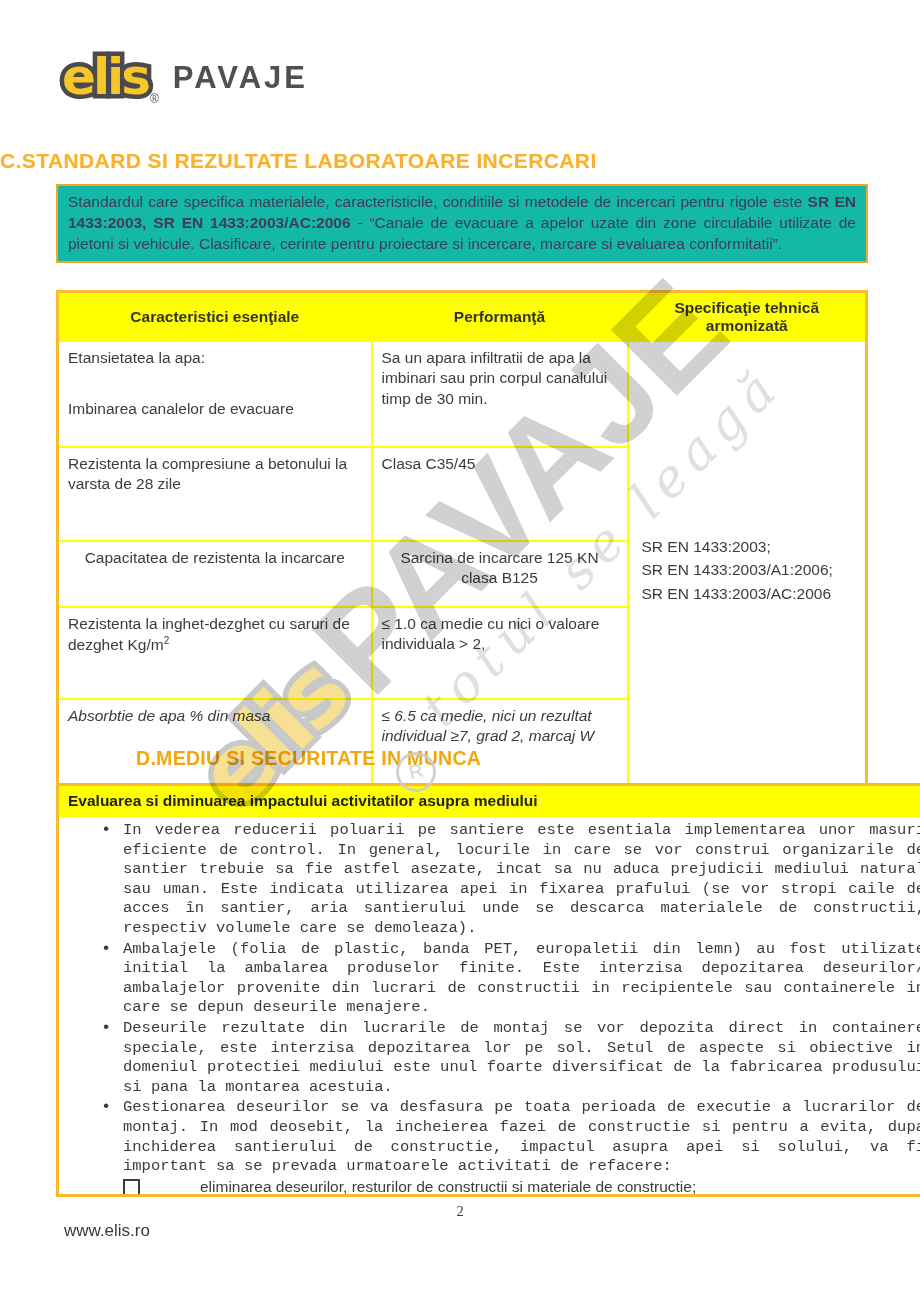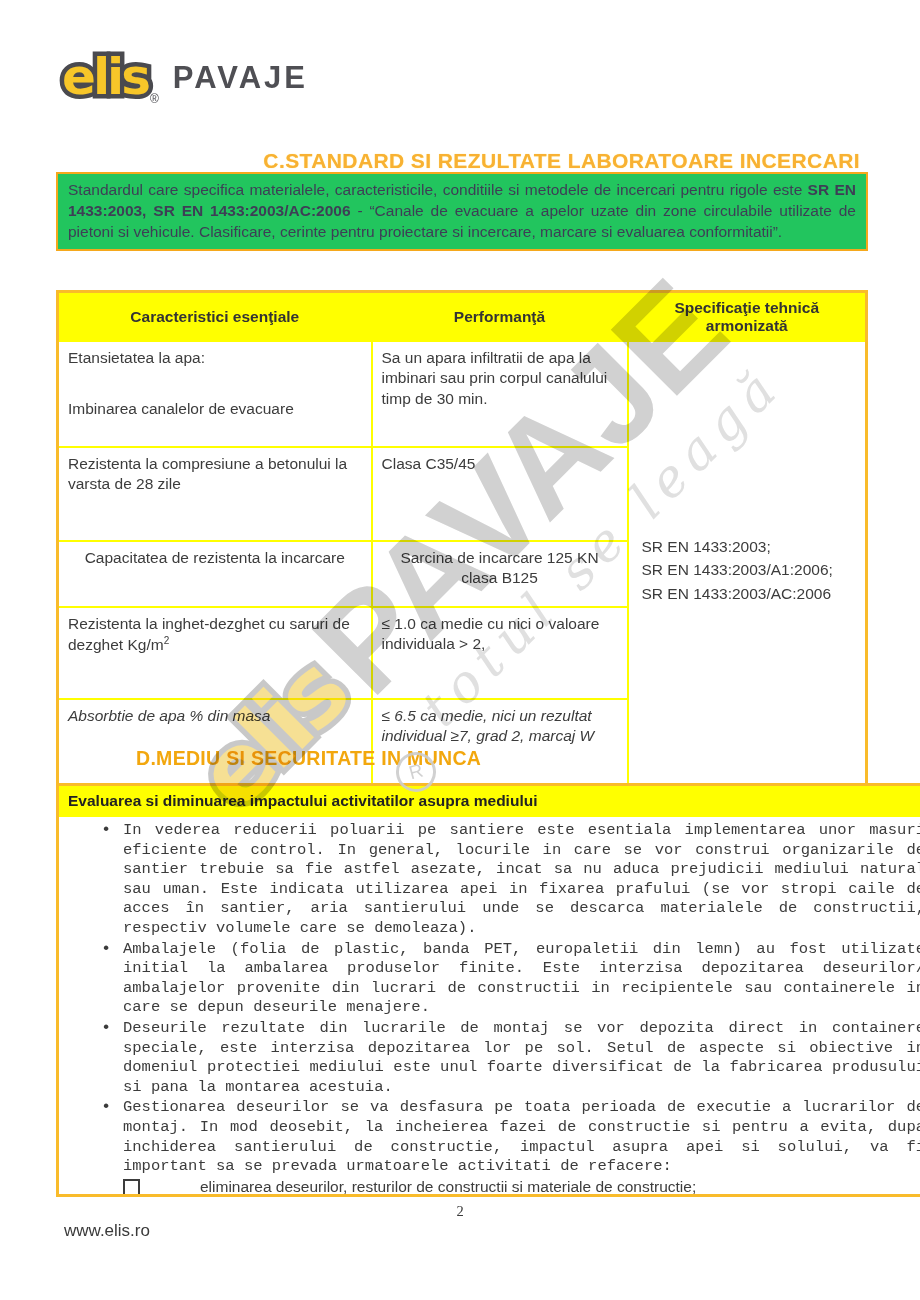--- a/index.html
+++ b/index.html
@@ -8,27 +8,27 @@
 
   
   .logo{position:absolute;left:62px;top:52px;display:flex;align-items:flex-end;}
   .logo-elis{font-family:"DejaVu Sans",sans-serif;font-size:50px;font-weight:800;line-height:1;
              color:#F7C629;-webkit-text-stroke:9px #4A4A4F;paint-order:stroke fill;letter-spacing:-3px;}
   .logo-reg{font-size:12px;color:#4A4A4F;margin-left:2px;margin-bottom:-4px;}
   .logo-pavaje{font-size:31px;font-weight:800;color:#4F4F54;letter-spacing:3px;margin-left:14px;margin-bottom:6px;}
 
   
   .heading-c{position:absolute;top:149px;left:0;width:100%;box-sizing:border-box;padding-right:60px;
-             text-align:right;font-size:21px;font-weight:bold;color:#F8B133;letter-spacing:.4px;
+             text-align:left;font-size:21px;font-weight:bold;color:#F8B133;letter-spacing:.4px;
              text-shadow:0 0 1px #ffdf6b;}
   .heading-d{position:absolute;top:747px;left:136px;font-size:19.5px;font-weight:bold;color:#F2A70E;letter-spacing:.3px;}
 
   
-  .intro-box{position:absolute;top:172px;left:56px;width:812px;box-sizing:border-box;
-             background:#22c55e;border:2px solid #F5A81C;padding:5px 10px 7px;
+  .intro-box{position:absolute;top:184px;left:56px;width:812px;box-sizing:border-box;
+             background:#14b8a6;border:2px solid #F5A81C;padding:5px 10px 7px;
              font-size:15.5px;line-height:21px;text-align:justify;color:#3E3E56;}
   .intro-box b{font-weight:bold;}
 
   
   .spec-table{position:absolute;top:290px;left:56px;width:812px;border-collapse:collapse;table-layout:fixed;
               border:3px solid #F9BB2A;}
   .spec-table th,.spec-table td{border:2px solid #FFFF00;}
   .spec-table th{background:#FFFF00;font-size:15.5px;font-weight:bold;color:#333333;
                  text-align:center;vertical-align:middle;padding:2px 6px;height:43px;}
   .spec-table td{font-size:15.5px;color:#3C3C3C;vertical-align:top;padding:6px 9px;line-height:1.32;background:transparent;}

